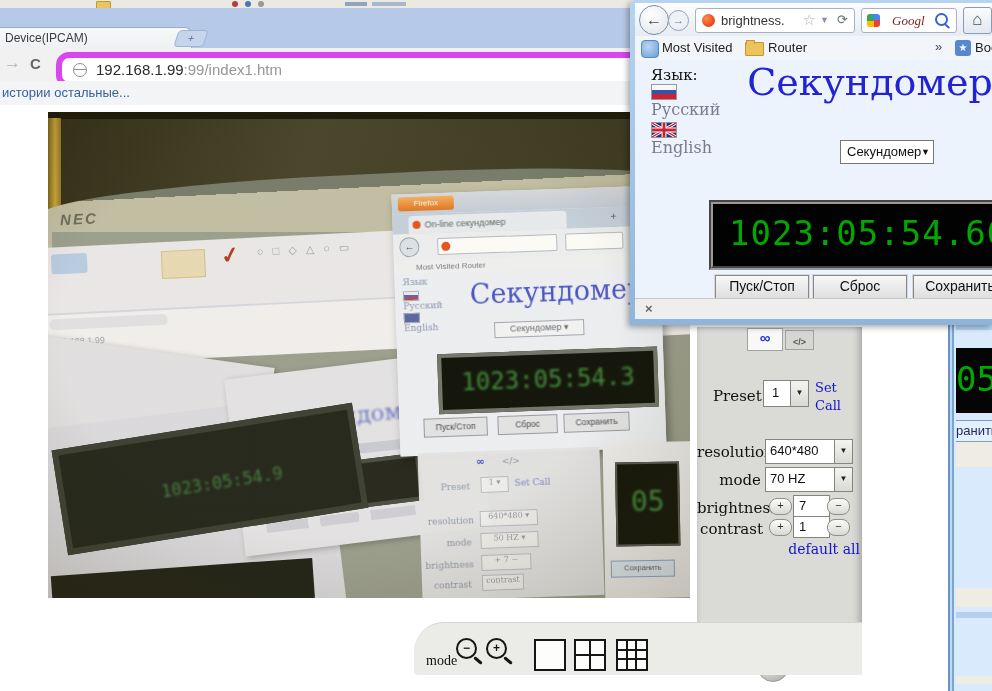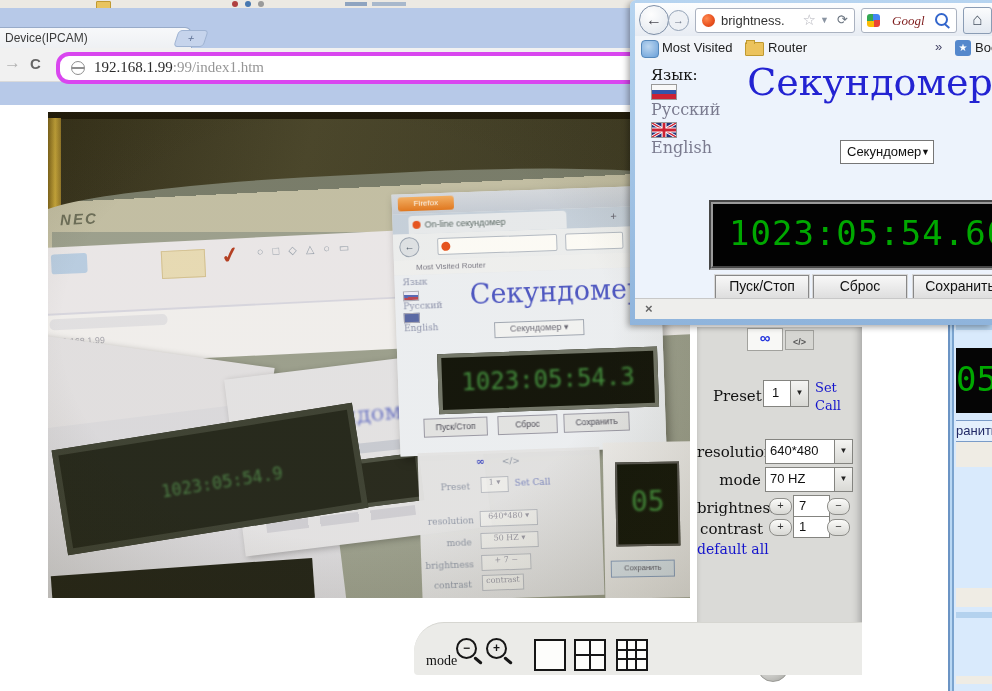--- a/index.html
+++ b/index.html
@@ -14,21 +14,21 @@
   .chrome-frame{left:0;top:8px;width:960px;height:683px;background:#b7c9e8;}
   .chrome-tab{left:-16px;top:19px;width:186px;height:21px;background:linear-gradient(#f7f8fa,#eef0f3);
               border:1px solid #98abc9;border-bottom:none;border-radius:7px 7px 0 0;
               font-size:12px;color:#3c3c3c;line-height:21px;padding-left:20px;}
   .chrome-tab-close{position:absolute;right:8px;top:1px;color:#9aa3ad;font-size:12px;cursor:default;}
   .chrome-newtab{left:176px;top:22px;width:28px;height:15px;background:#c6d4ec;border:1px solid #9fb3d2;
                  border-radius:4px;transform:skewX(-18deg);text-align:center;font-size:11px;line-height:14px;color:#5f7396;}
   .chrome-toolbar{left:0;top:40px;width:960px;height:33px;background:#f1f1f1;border-bottom:1px solid #dadada;}
   .nav-glyph{font-size:17px;color:#b3b3b3;}
   .reload-glyph{font-size:15px;font-weight:bold;color:#666;}
-  .omnibox{left:56px;top:4px;width:890px;height:24px;background:#fff;border:4px solid #d946ef;border-radius:13px;font-family:Liberation Serif, serif;}
+  .omnibox{left:56px;top:4px;width:890px;height:24px;background:#fff;border:6px solid #d946ef;border-radius:13px;}
   .globe{position:absolute;left:11px;top:5px;width:12px;height:12px;border:1.5px solid #8f8f8f;border-radius:50%;
          background:linear-gradient(#0000 5px,#8f8f8f 5px,#8f8f8f 6.5px,#0000 6.5px);}
   .url-text{position:absolute;left:34px;top:3px;font-size:15px;color:#2b2b2b;white-space:nowrap;}
   .url-rest{color:#969696;}
   .chrome-bmbar{left:0;top:73px;width:960px;height:24px;background:#f3f4f6;border-bottom:1px solid #e2e2e2;
                 font-size:13px;color:#35629c;line-height:23px;}
   .chrome-page{left:0;top:97px;width:960px;height:594px;background:#fff;}
   
   #photo{left:48px;top:112px;width:642px;height:486px;overflow:hidden;
          background:linear-gradient(105deg,#2e2b1a,#45422b 35%,#3b3926 70%,#35331f);}
@@ -244,20 +244,23 @@
     <div class="abs chrome-newtab">+</div>
 
     <div class="abs chrome-toolbar">
       <span class="abs nav-glyph" style="left:4px;top:5px">→</span>
       <span class="abs reload-glyph" style="left:30px;top:7px">C</span>
       <div class="abs omnibox">
         <span class="globe"></span>
         <span class="url-text"><b style="font-weight:normal;color:#2b2b2b">192.168.1.99</b><span class="url-rest">:99/index1.htm</span></span>
       </div>
     </div>
+    <div class="abs chrome-bmbar">
+      <span style="padding-left:2px">истории остальные...</span>
+    </div>
     <div class="abs chrome-page"></div>
   </div>
 
   <div class="abs" id="photo">
     <div class="abs dark-top"></div>
     <div class="abs gold-edge"></div>
     <div class="abs bezel">
       <span class="nec">NEC</span>
     </div>
     <div class="abs screenbase"></div>
@@ -391,21 +394,21 @@
     <span class="abs srf" style="left:0;top:172px;width:66px;text-align:right">brightness</span>
     <span class="pill" style="left:72px;top:171px">+</span>
     <span class="numin" style="left:96px;top:168px">7</span>
     <span class="pill" style="left:130px;top:171px">−</span>
 
     <span class="abs srf" style="left:0;top:193px;width:66px;text-align:right">contrast</span>
     <span class="pill" style="left:72px;top:192px">+</span>
     <span class="numin" style="left:96px;top:189px">1</span>
     <span class="pill" style="left:130px;top:192px">−</span>
 
-    <span class="abs bluelink" style="left:0;top:214px;width:147px;text-align:left">default all</span>
+    <span class="abs bluelink" style="left:16px;top:214px;width:147px;text-align:right">default all</span>
 
     <div class="skirt"></div>
     <span class="tick" style="left:48px"></span>
     <span class="tick" style="left:103px"></span>
     <div class="toolbtn">
       <span class="bar" style="transform:rotate(45deg)"></span>
       <span class="bar" style="transform:rotate(-45deg)"></span>
     </div>
   </div>
 

